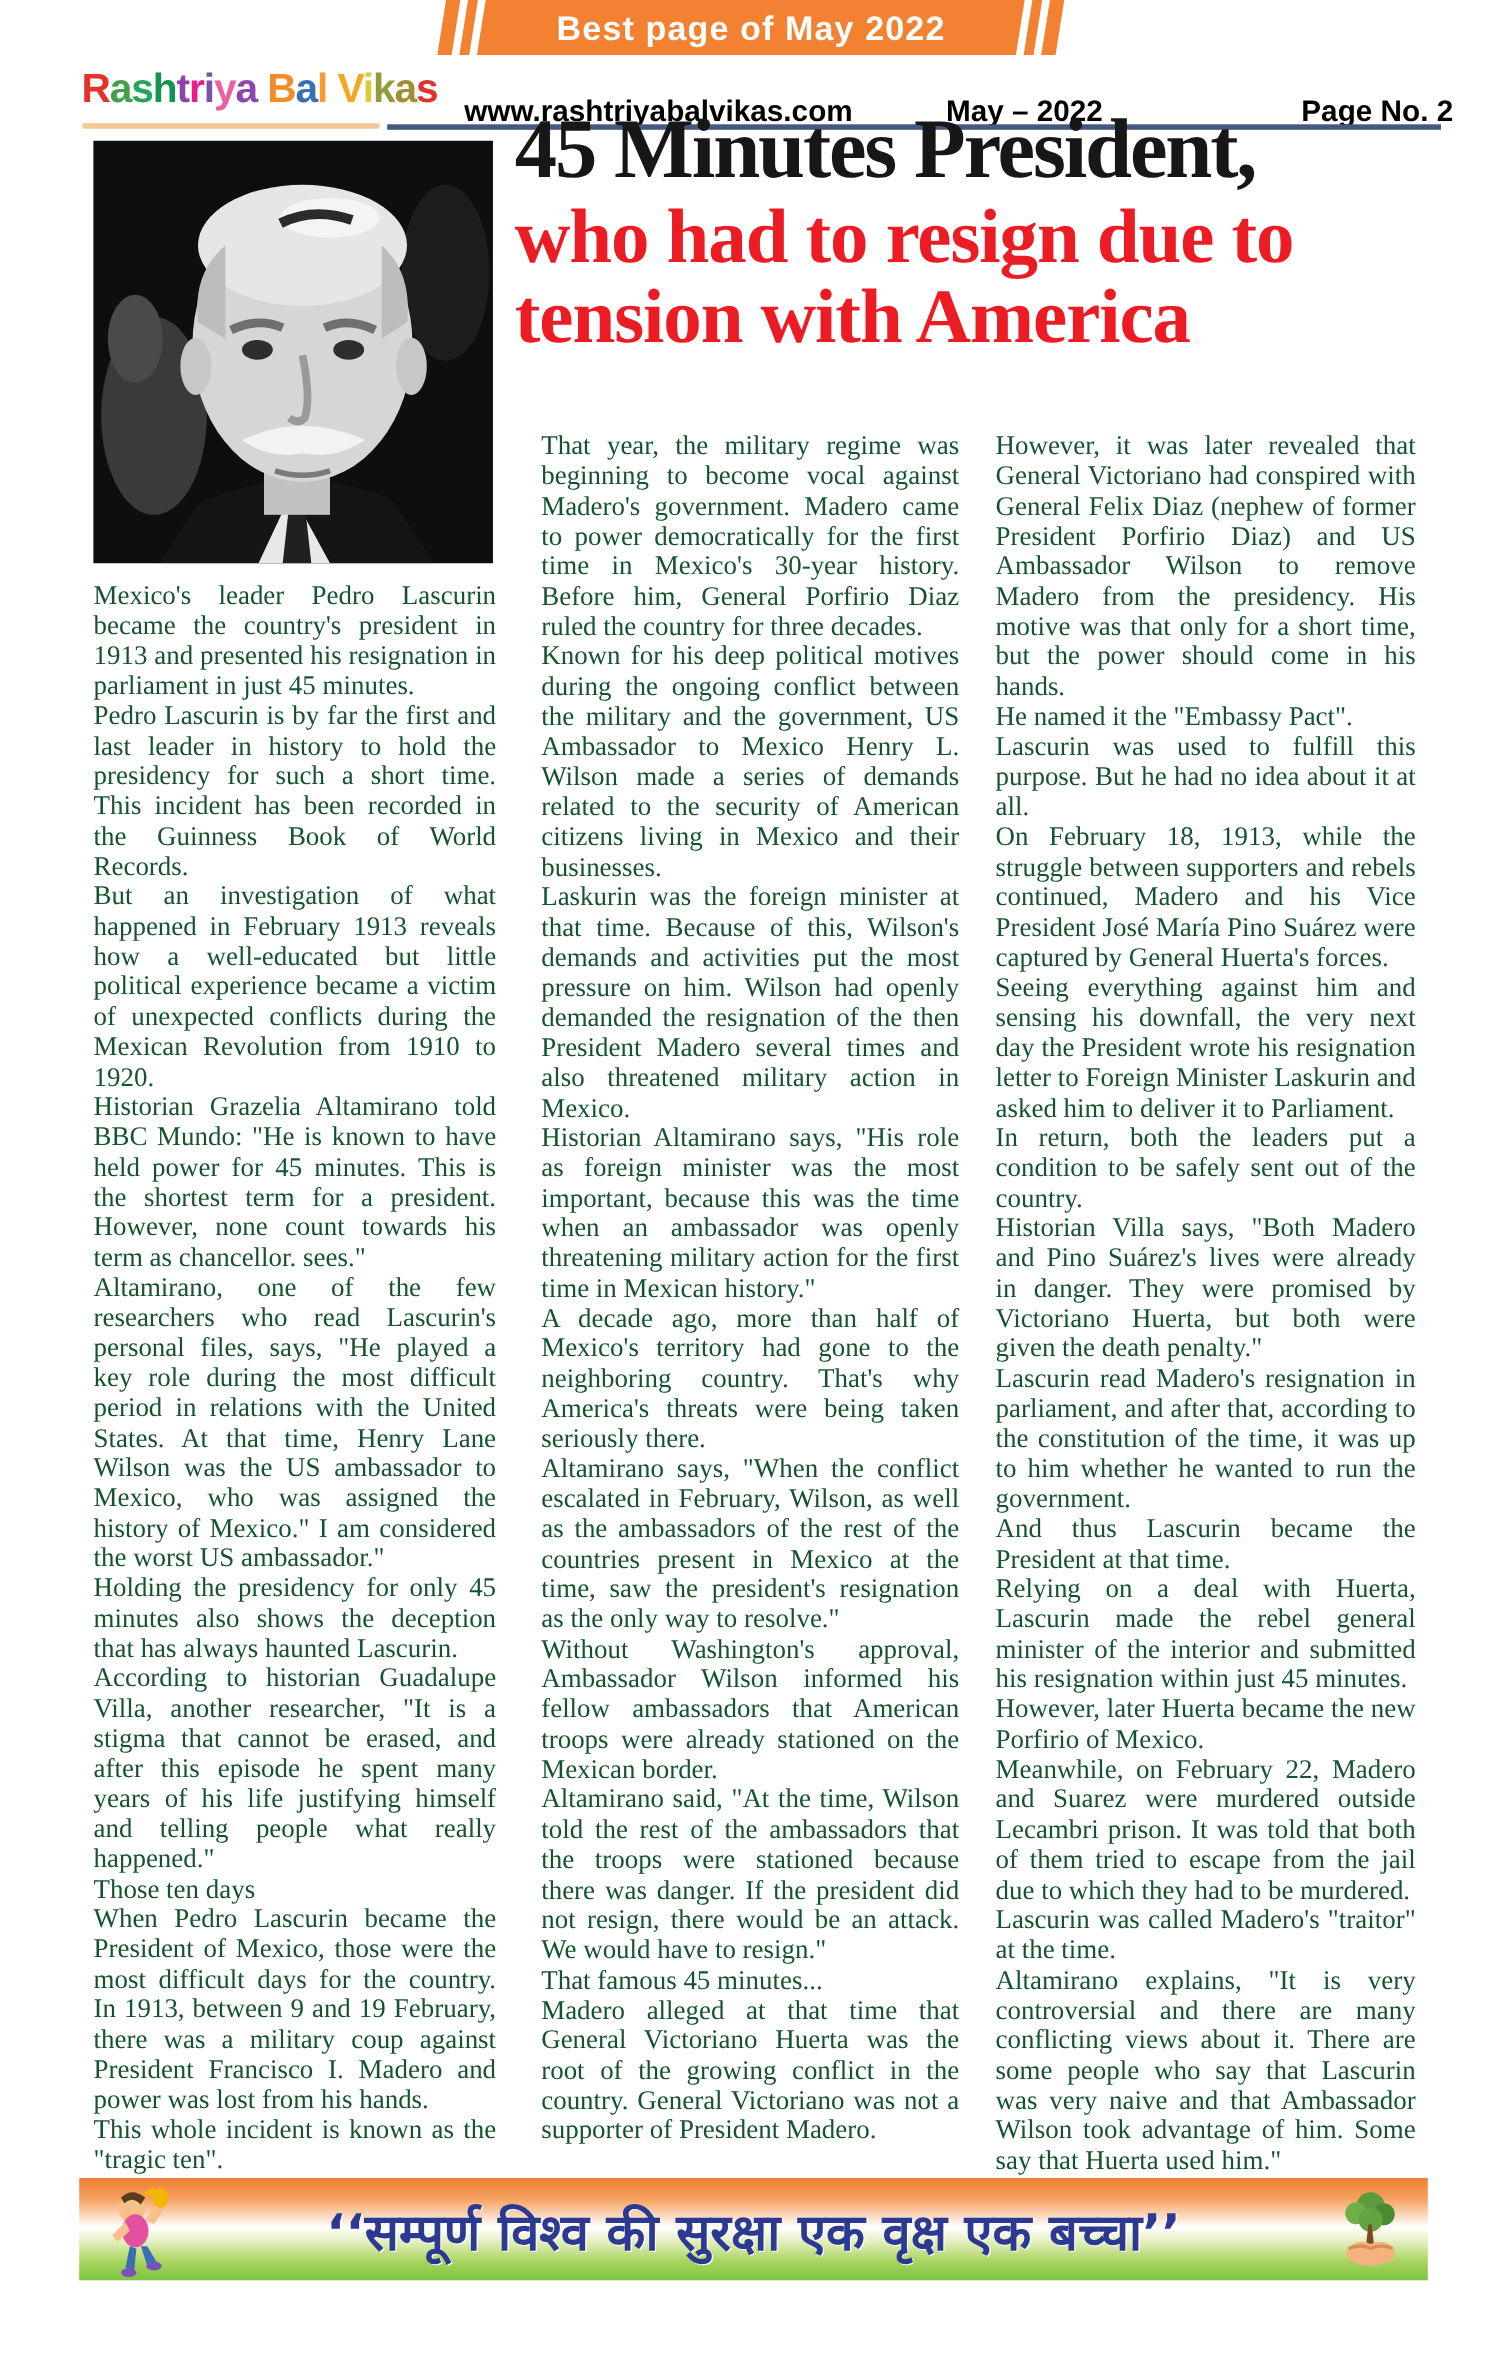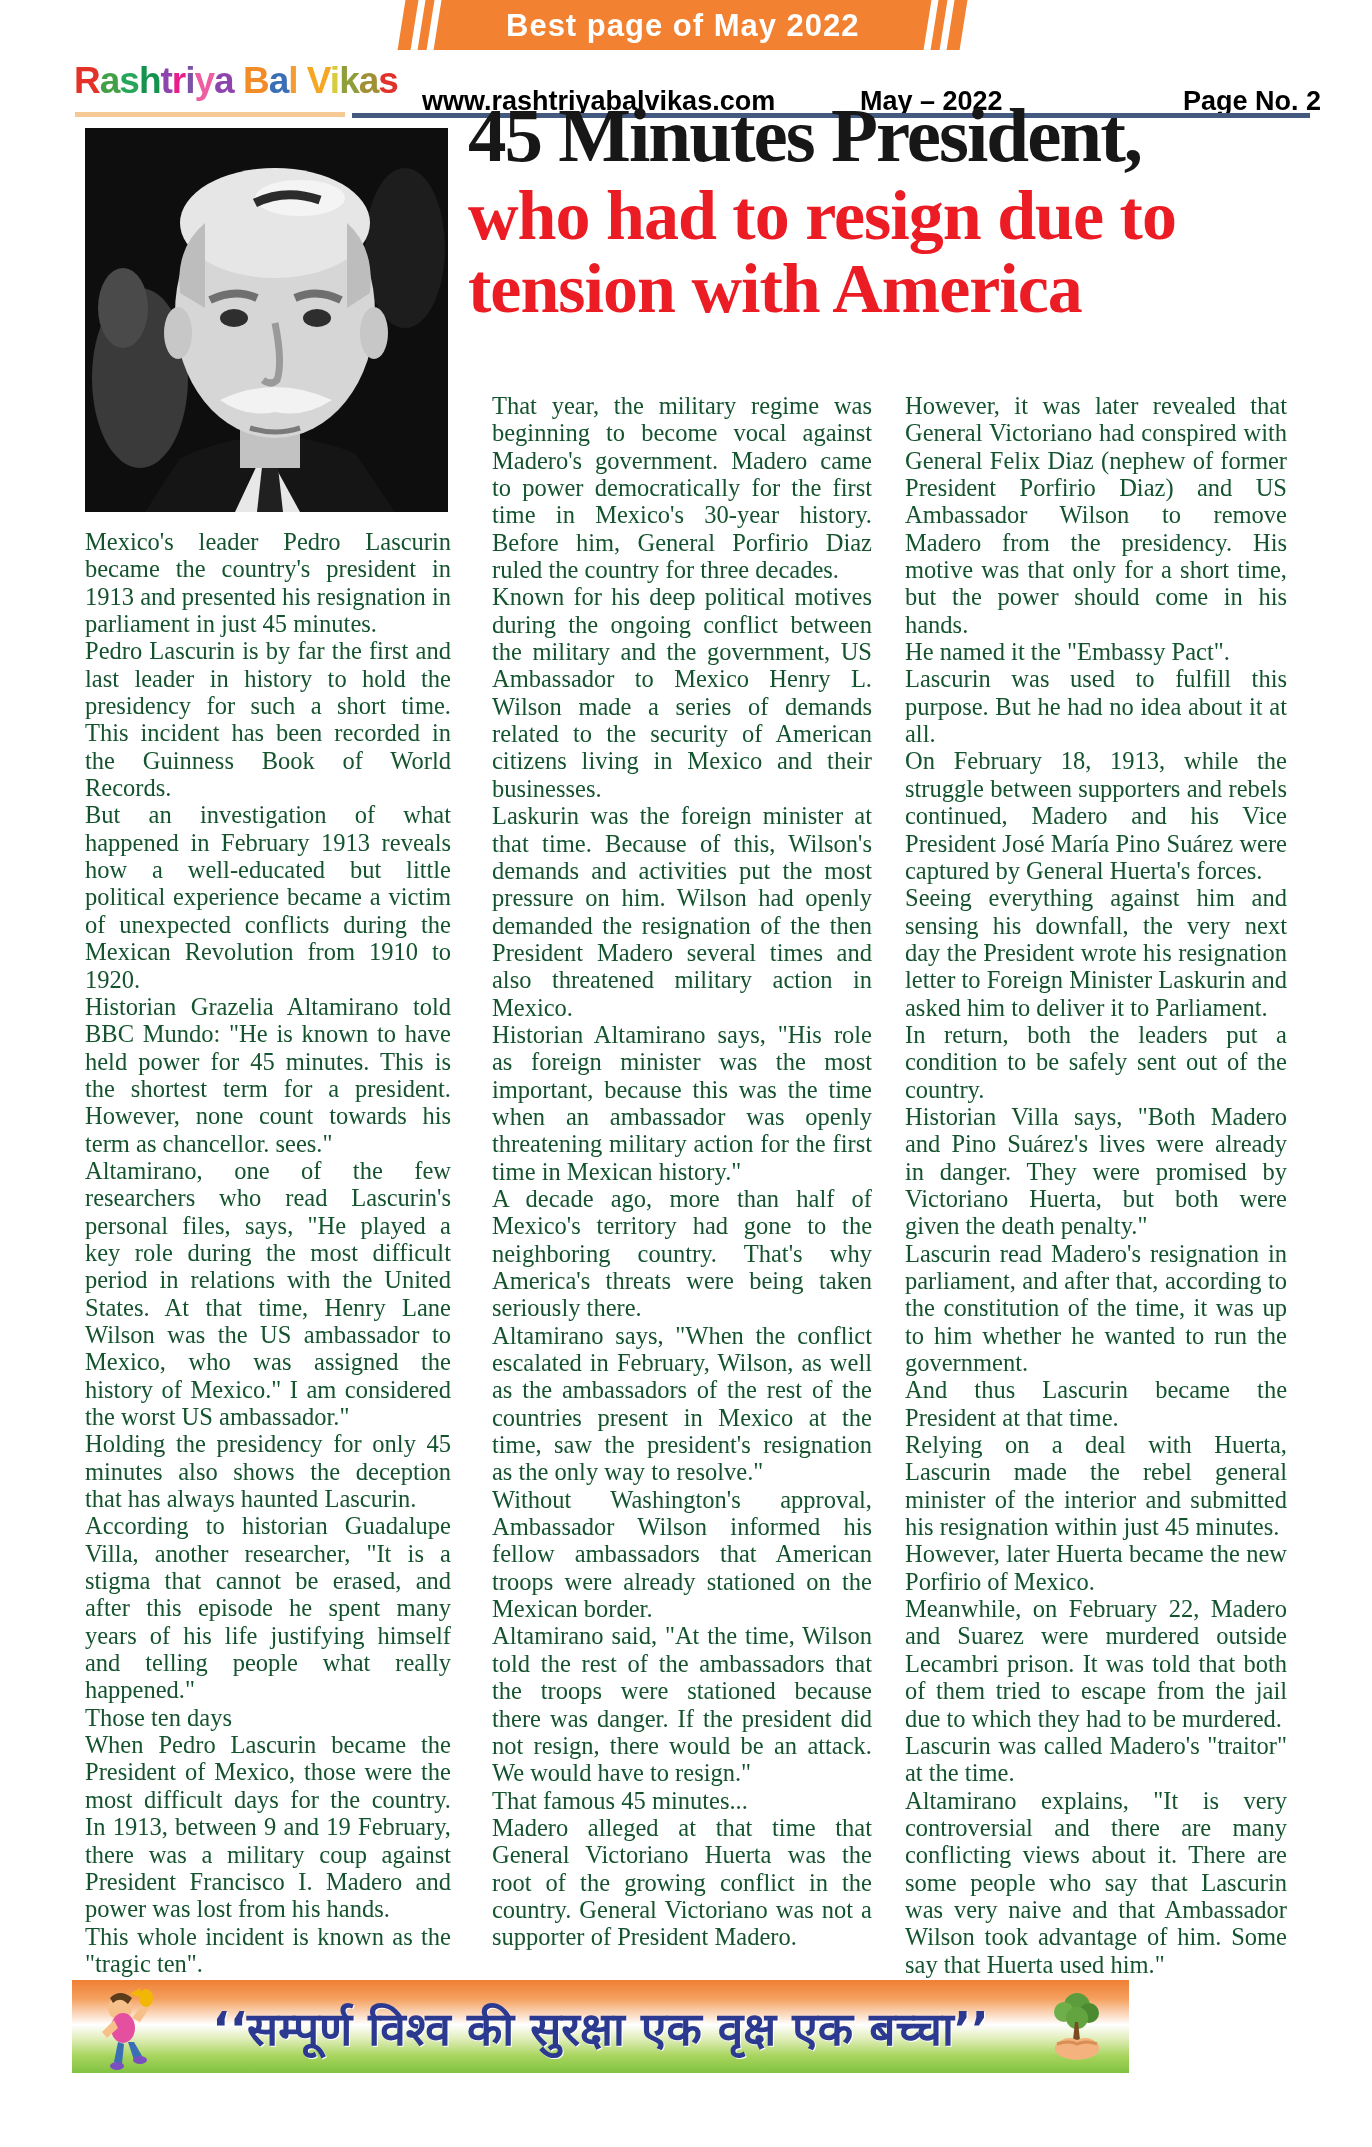--- a/index.html
+++ b/index.html
@@ -46,21 +46,21 @@
   }
   
   .col{position:absolute;color:#14532d;}
   .col p{margin:0;text-align:justify;font-size:24.5px;line-height:27.35px;}
   .col p.subhead{font-weight:normal;text-align:left;}
   .col1{left:85px;top:528px;width:366px;}
   .col2{left:492px;top:392px;width:380px;}
   .col3{left:905px;top:392px;width:382px;}
   
   .banner{
-    position:absolute;left:72px;top:1980px;width:1057px;height:93px;
+    position:absolute;left:72px;top:1980px;width:1226px;height:93px;
     background:linear-gradient(to bottom,#ef7f35 0%,#f5a05e 20%,#ffffff 48%,#e4efc0 62%,#a7d45c 82%,#7fc241 100%);
   }
   .banner-quote{
     position:absolute;left:0;top:0;width:100%;height:100%;
     display:flex;align-items:center;justify-content:center;
     font-family:"DejaVu Sans","Liberation Sans",sans-serif;
     font-weight:bold;font-size:46px;color:#2b3990;text-shadow:1px 1px 0 #ffffff;
     white-space:nowrap;
   }
   .banner-kid{position:absolute;left:18px;top:6px;}

